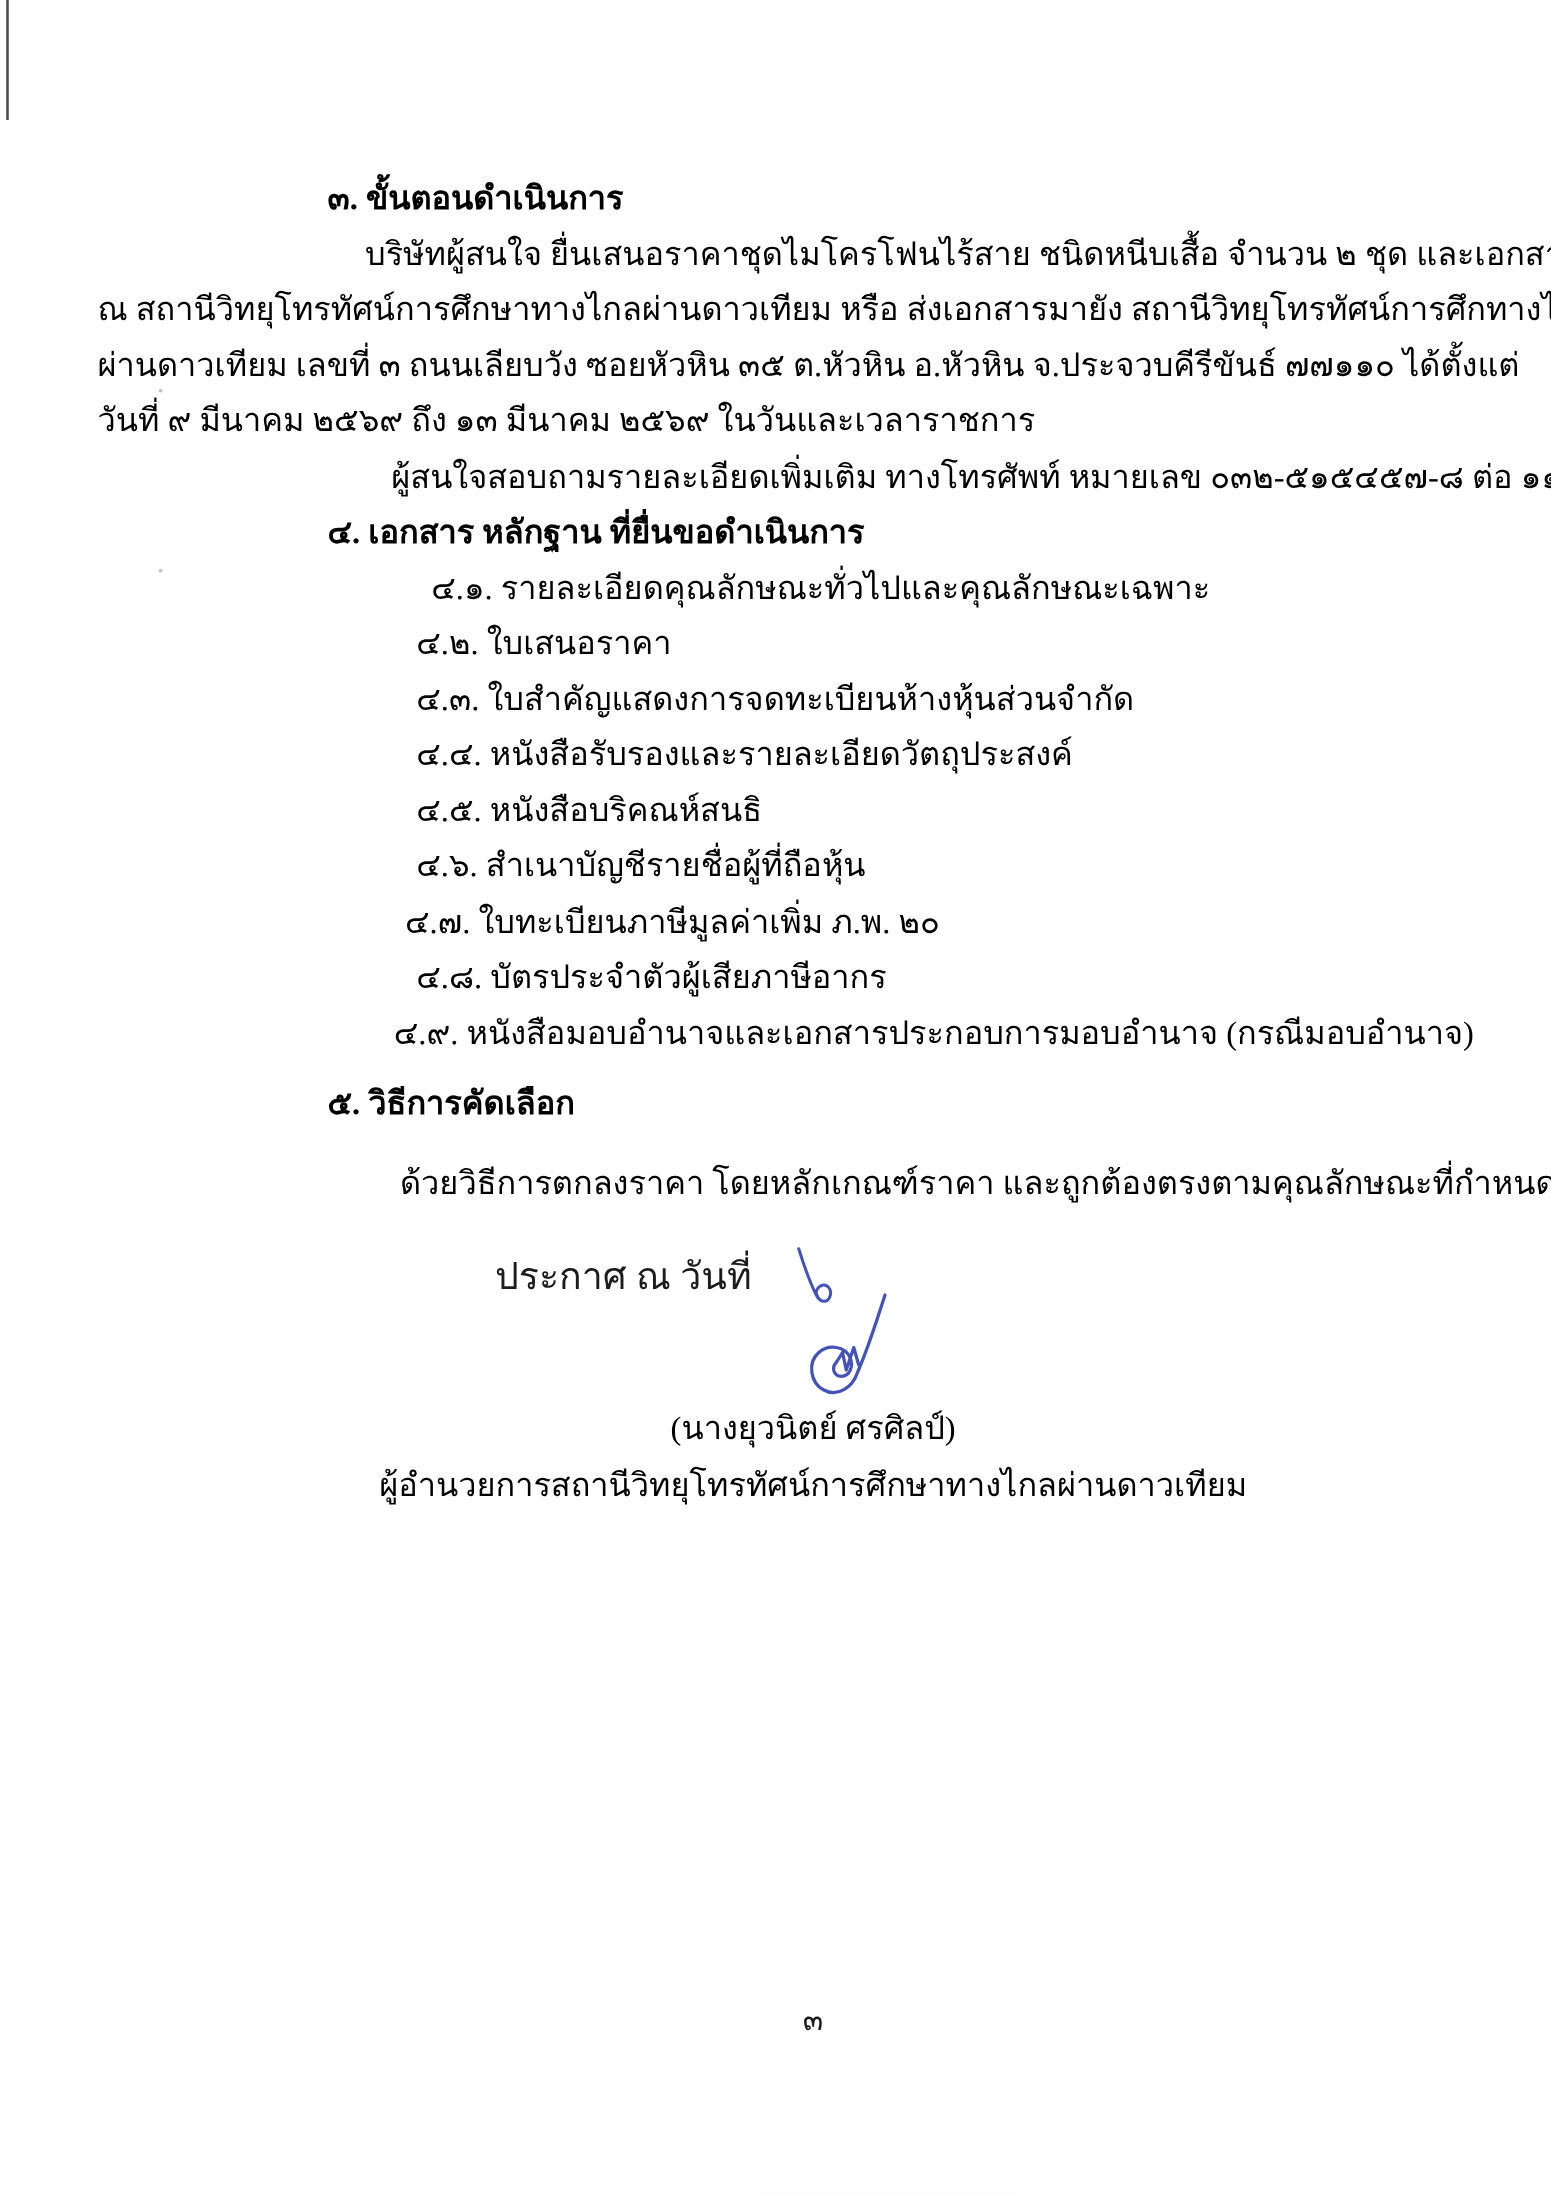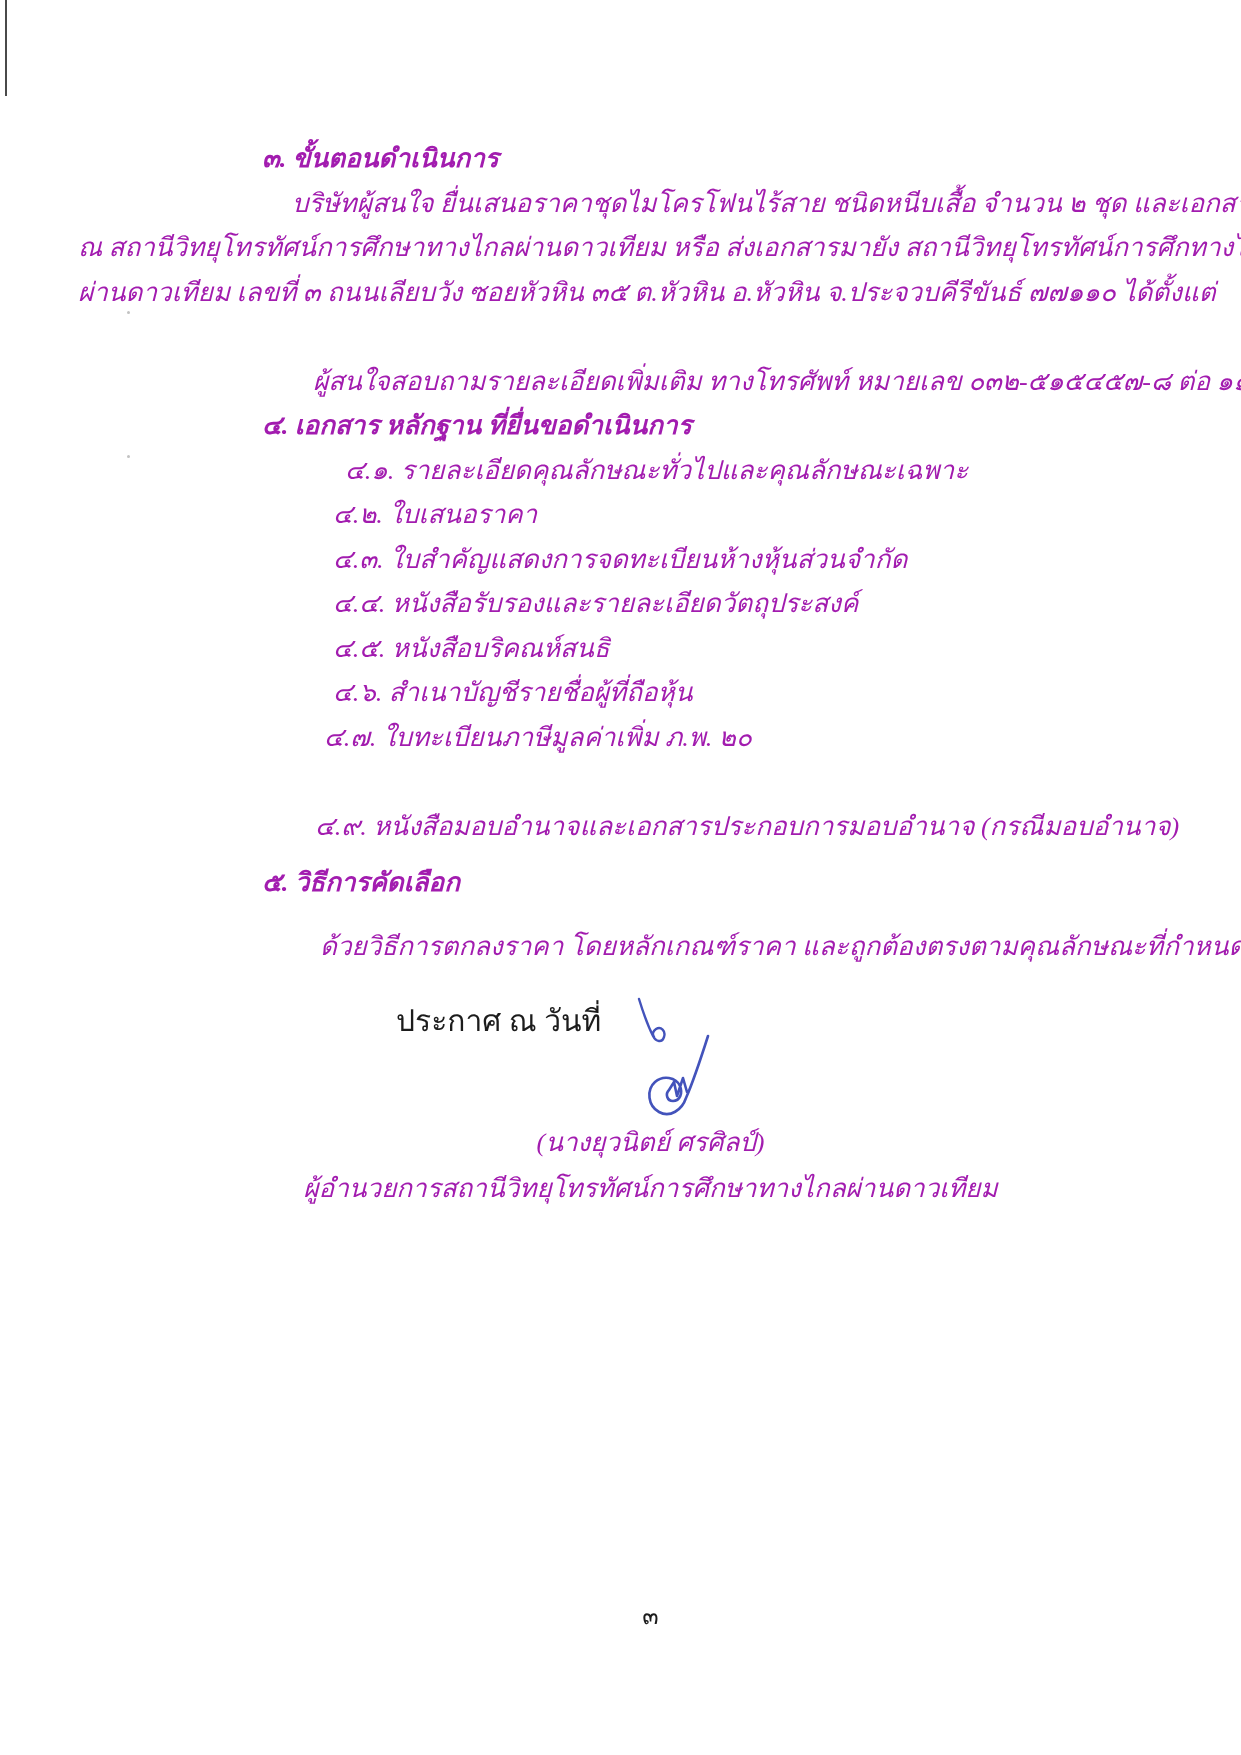--- a/index.html
+++ b/index.html
@@ -15,22 +15,21 @@
     background: #ffffff;
     overflow: hidden;
     font-family: "Liberation Serif", "DejaVu Sans", serif;
     color: #1c1c1c;
   }
   .line {
     position: absolute;
     font-size: 26px;
     line-height: 34px;
     white-space: nowrap;
-    color: #a21caf;
-    font-style: italic;
+    color: #000000;
   }
   .heading {
     font-weight: bold;
   }
   .centered {
     left: 30px;
     width: 1241px;
     text-align: center;
     white-space: normal;
   }
@@ -93,32 +92,34 @@
 
   <div class="artifact-vline"></div>
   <div class="speck" style="left:127px; top:311px;"></div>
   <div class="speck" style="left:127px; top:455px;"></div>
 
   <div class="line heading" style="left:262px; top:142px;">๓. ขั้นตอนดำเนินการ</div>
 
   <div class="line" style="left:292px; top:187px;">บริษัทผู้สนใจ ยื่นเสนอราคาชุดไมโครโฟนไร้สาย ชนิดหนีบเสื้อ จำนวน ๒ ชุด และเอกสารหลักฐาน</div>
   <div class="line" style="left:78px; top:231px;">ณ สถานีวิทยุโทรทัศน์การศึกษาทางไกลผ่านดาวเทียม หรือ ส่งเอกสารมายัง สถานีวิทยุโทรทัศน์การศึกทางไกล</div>
   <div class="line" style="left:78px; top:276px;">ผ่านดาวเทียม เลขที่ ๓ ถนนเลียบวัง ซอยหัวหิน ๓๕ ต.หัวหิน อ.หัวหิน จ.ประจวบคีรีขันธ์ ๗๗๑๑๐ ได้ตั้งแต่</div>
+  <div class="line" style="left:78px; top:320px;">วันที่ ๙ มีนาคม ๒๕๖๙ ถึง ๑๓ มีนาคม ๒๕๖๙ ในวันและเวลาราชการ</div>
 
   <div class="line" style="left:313px; top:365px;">ผู้สนใจสอบถามรายละเอียดเพิ่มเติม ทางโทรศัพท์ หมายเลข ๐๓๒-๕๑๕๔๕๗-๘ ต่อ ๑๑๑๒</div>
 
   <div class="line heading" style="left:262px; top:409px;text-align:right;">๔. เอกสาร หลักฐาน ที่ยื่นขอดำเนินการ</div>
 
   <div class="line" style="left:333px; top:454px;margin-left:12px;">๔.๑. รายละเอียดคุณลักษณะทั่วไปและคุณลักษณะเฉพาะ</div>
   <div class="line" style="left:333px; top:498px;">๔.๒. ใบเสนอราคา</div>
   <div class="line" style="left:333px; top:543px;">๔.๓. ใบสำคัญแสดงการจดทะเบียนห้างหุ้นส่วนจำกัด</div>
   <div class="line" style="left:333px; top:587px;">๔.๔. หนังสือรับรองและรายละเอียดวัตถุประสงค์</div>
   <div class="line" style="left:333px; top:632px;">๔.๕. หนังสือบริคณห์สนธิ</div>
   <div class="line" style="left:333px; top:676px;">๔.๖. สำเนาบัญชีรายชื่อผู้ที่ถือหุ้น</div>
   <div class="line" style="left:324px; top:721px;">๔.๗. ใบทะเบียนภาษีมูลค่าเพิ่ม ภ.พ. ๒๐</div>
+  <div class="line" style="left:333px; top:765px;">๔.๘. บัตรประจำตัวผู้เสียภาษีอากร</div>
   <div class="line" style="left:315px; top:810px;">๔.๙. หนังสือมอบอำนาจและเอกสารประกอบการมอบอำนาจ (กรณีมอบอำนาจ)</div>
 
   <div class="line heading" style="left:262px; top:866px;">๕. วิธีการคัดเลือก</div>
 
   <div class="line" style="left:320px; top:930px;">ด้วยวิธีการตกลงราคา โดยหลักเกณฑ์ราคา และถูกต้องตรงตามคุณลักษณะที่กำหนด</div>
 
   <div class="date-row">
     <span class="line-part">ประกาศ  ณ  วันที่</span>
     <span class="handwritten-day">
       <span class="hidden-data">๖</span>

